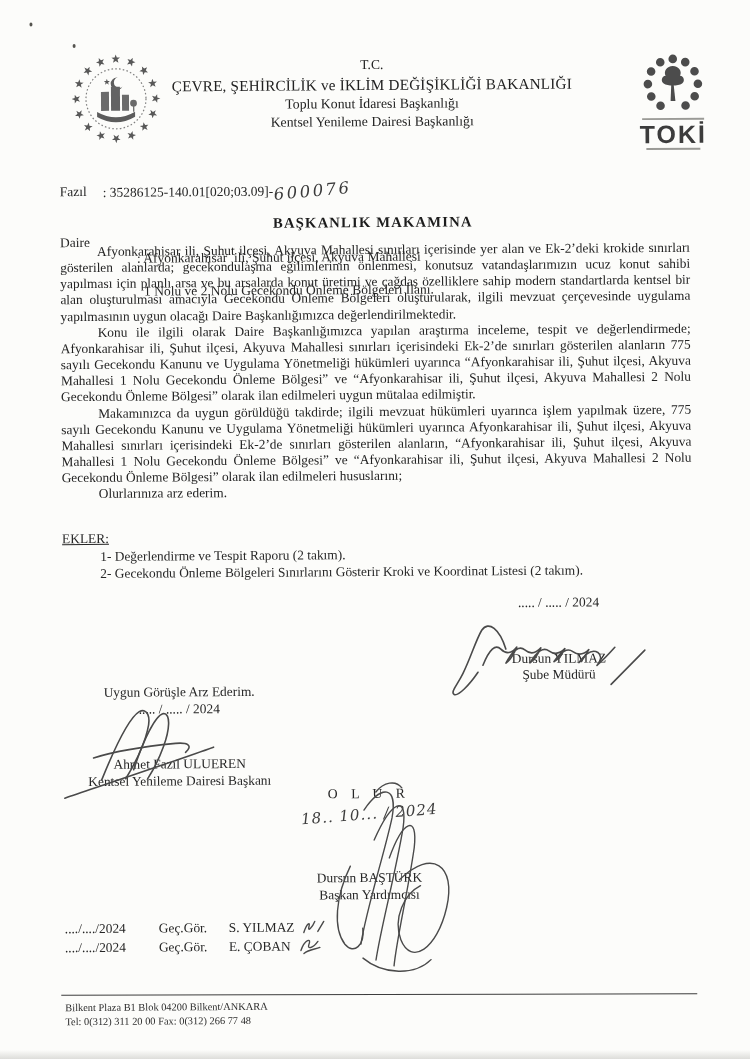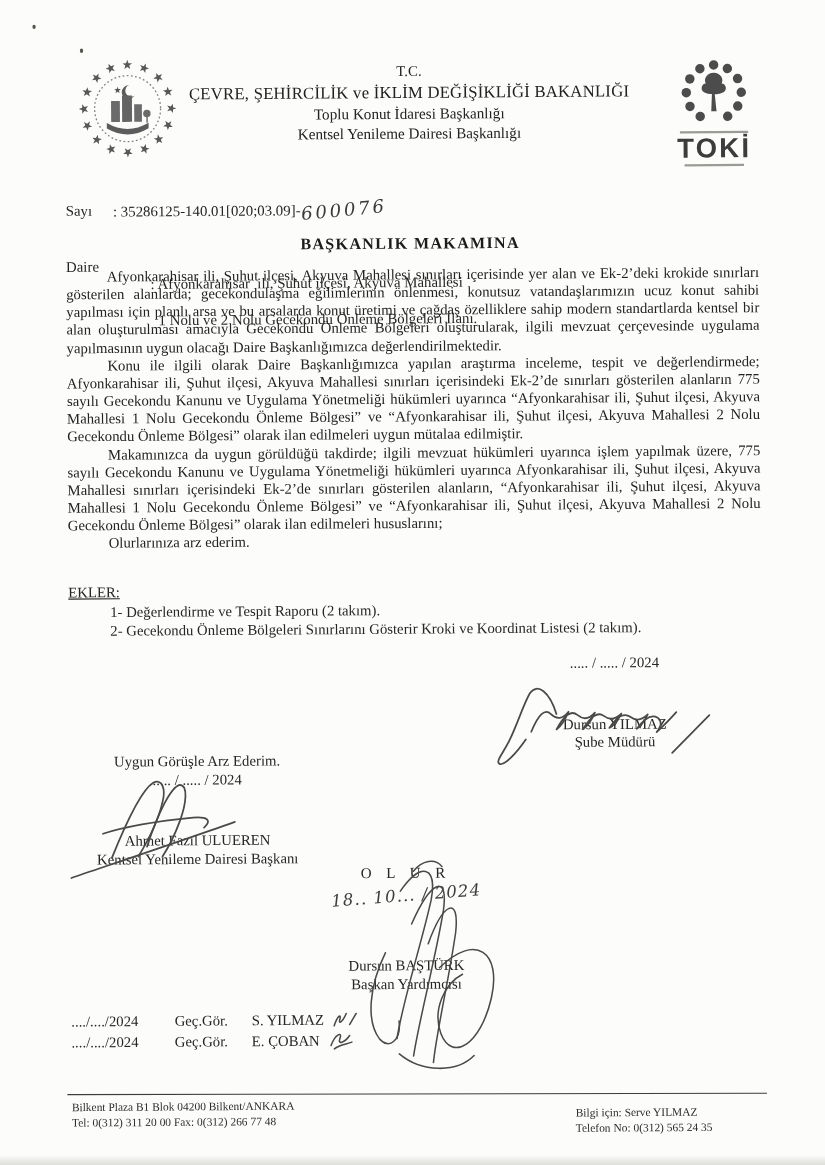--- a/index.html
+++ b/index.html
@@ -11,21 +11,21 @@
   }
   .tilt { position:absolute; inset:0; transform:rotate(-0.4deg); transform-origin:50% 50%; }
 
   
   .hdr-text { position:absolute; top:57px; left:0; right:0; text-align:center; color:#222; }
   .hdr-tc { font-size:13.5px; }
   .hdr-ministry { font-size:15.2px; margin-top:3px; letter-spacing:.2px; }
   .hdr-admin, .hdr-dept { font-size:13.8px; margin-top:2px; }
 
   .emblem { position:absolute; left:72px; top:50px; }
-  .toki { position:absolute; left:604px; top:56px; width:96px; text-align:center; }
+  .toki { position:absolute; left:628px; top:56px; width:96px; text-align:center; }
   .toki-word { font-family:"Liberation Sans", sans-serif; font-weight:bold; font-size:25px;
                letter-spacing:2px; color:#3c3c3c; line-height:24px; }
   .micro-bar { height:2px; background:#9a9a96; margin:2px auto; }
 
   
   .meta { position:absolute; left:62px; top:149px; font-size:13.5px; line-height:16.5px; white-space:pre-wrap; }
   .meta-row { display:flex; align-items:flex-start; }
   .meta-label { width:43px; flex:none; }
   .hand { display:inline-block; font-family:"DejaVu Serif", serif; font-style:italic;
           color:#3a3a3a; transform:rotate(-5deg) translateY(1px); letter-spacing:2.5px; font-size:16.5px; }
@@ -142,21 +142,21 @@
 
     <div class="hdr-text">
       <div class="hdr-tc">T.C.</div>
       <div class="hdr-ministry">ÇEVRE, ŞEHİRCİLİK ve İKLİM DEĞİŞİKLİĞİ BAKANLIĞI</div>
       <div class="hdr-admin">Toplu Konut İdaresi Başkanlığı</div>
       <div class="hdr-dept">Kentsel Yenileme Dairesi Başkanlığı</div>
     </div>
 
     <div class="meta">
       <div class="meta-row">
-        <span class="meta-label">Sayı</span>
+        <span class="meta-label">Fazıl</span>
         <span><span>: 35286125-140.01[020;03.09]-</span><span class="hand">600076</span></span>
       </div>
       <div class="meta-row">
         <span class="meta-label">Daire</span>
         <span>
           <span>: Afyonkarahisar  ili, Şuhut ilçesi, Akyuva Mahallesi</span><br>
           <span style="padding-left:7px">1 Nolu ve 2 Nolu Gecekondu Önleme Bölgeleri İlanı.</span>
         </span>
       </div>
     </div>
@@ -237,22 +237,18 @@
             <path d="M7,17 C12,13 18,13 23,11"></path>
         </svg>
       </div>
     </div>
 
     <div class="footer-line"></div>
     <div class="footer-left">
       <div>Bilkent Plaza B1 Blok 04200 Bilkent/ANKARA</div>
       <div>Tel: 0(312) 311 20 00    Fax: 0(312) 266 77 48</div>
     </div>
-    <div class="footer-right">
-      <div>Bilgi için: Serve YILMAZ</div>
-      <div>Telefon No: 0(312) 565 24 35</div>
-    </div>
 
     <div class="speck" style="left:33px; top:20px; width:3px; height:4px;"></div>
     <div class="speck" style="left:76px; top:42px; width:3px; height:4px;"></div>
   </div>
   <div class="scan-edge"></div>
 </div>
 
 </body></html>

